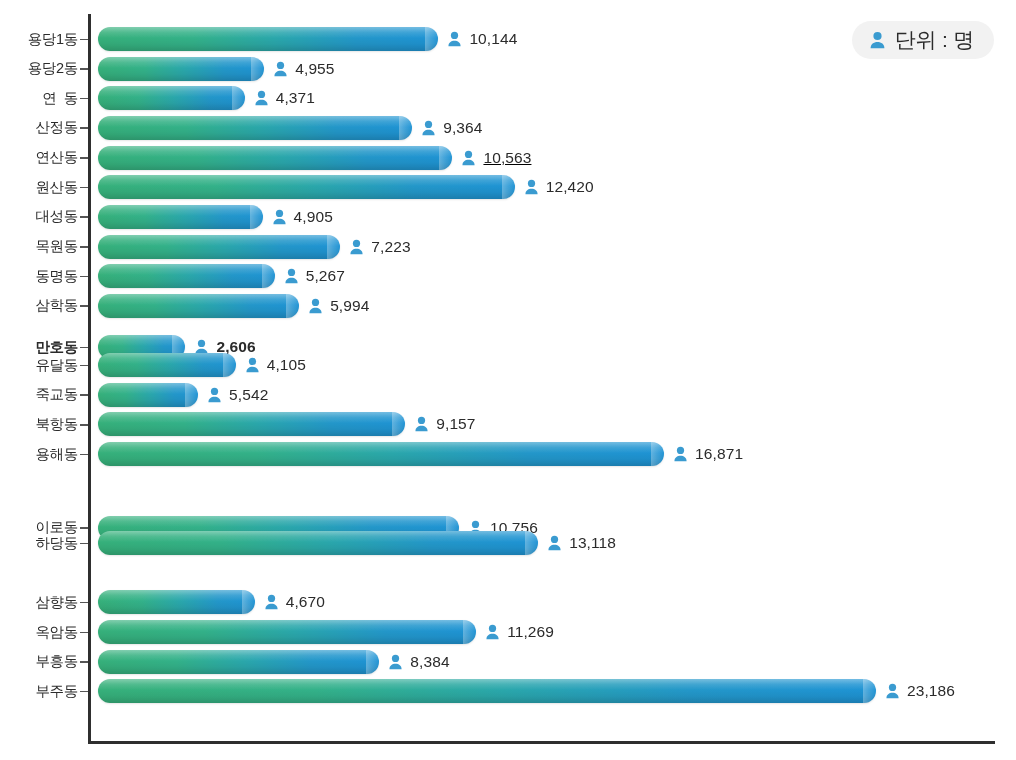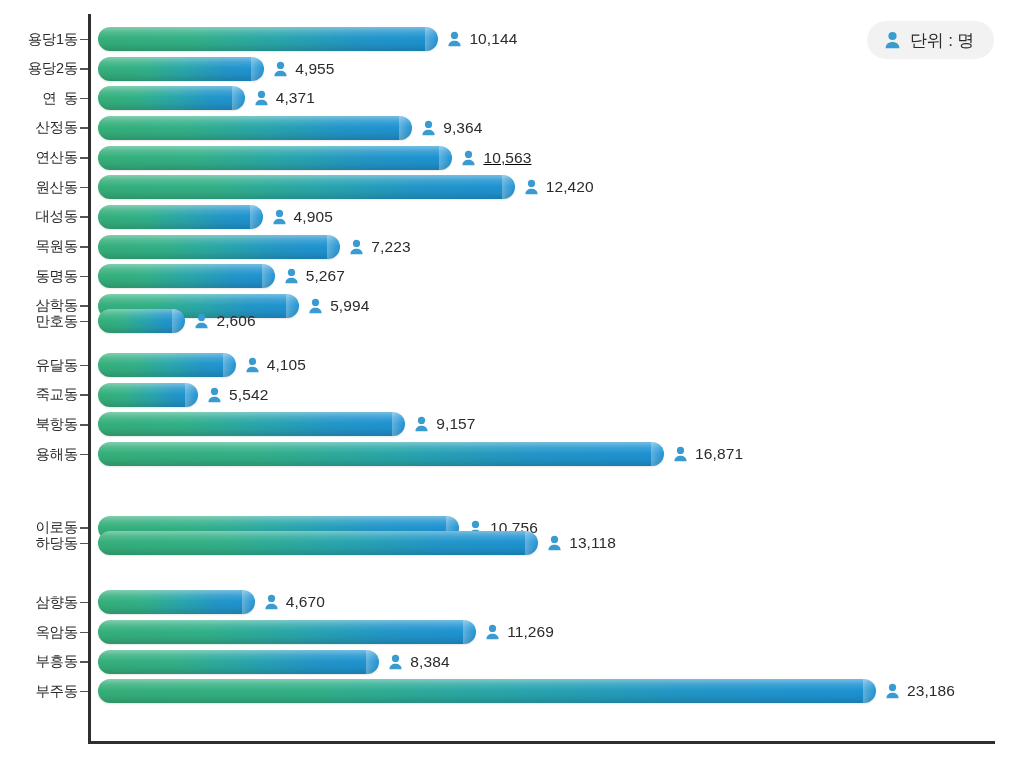--- a/index.html
+++ b/index.html
@@ -19,21 +19,21 @@
   .legend-badge {
     position: absolute;
     top: 21px; right: 22px;
     height: 38px;
     display: flex; align-items: center; gap: 9px;
     padding: 0 20px 0 17px;
     background: #f2f2f2;
     border-radius: 19px;
   }
   .legend-badge .legend-text {
-    font-size: 17px;
+    font-size: 21px;
     color: #2b2b2b;
     letter-spacing: -0.2px;
     white-space: nowrap;
   }
 
   
   .person-ico { display: block; }
 
   
   .axis-y {
@@ -302,21 +302,21 @@
         <div class="value-group" style="left: 308.127px;">
           <span>
             <svg class="person-ico" width="15" height="16" viewBox="0 0 17 18">
               <circle cx="8.5" cy="5" r="4.1" fill="#3a9bd0"></circle>
               <path d="M1.6 17.2c0-3.9 3.1-6.1 6.9-6.1s6.9 2.2 6.9 6.1z" fill="#3a9bd0"></path>
             </svg>
           </span>
           <span class="value-text">5,994</span>
         </div>
       </div>
-      <div class="row" style="top: 306px;">
+      <div class="row" style="top: 332px; font-weight: bold;">
         <div class="cat-label">만호동</div>
         <div class="tick"></div>
         <div class="bar-wrap" style="left: 98px; width: 87.4436px;">
           <div class="bar"></div>
         </div>
         <div class="value-group" style="left: 194.444px;">
           <span>
             <svg class="person-ico" width="15" height="16" viewBox="0 0 17 18">
               <circle cx="8.5" cy="5" r="4.1" fill="#3a9bd0"></circle>
               <path d="M1.6 17.2c0-3.9 3.1-6.1 6.9-6.1s6.9 2.2 6.9 6.1z" fill="#3a9bd0"></path>

